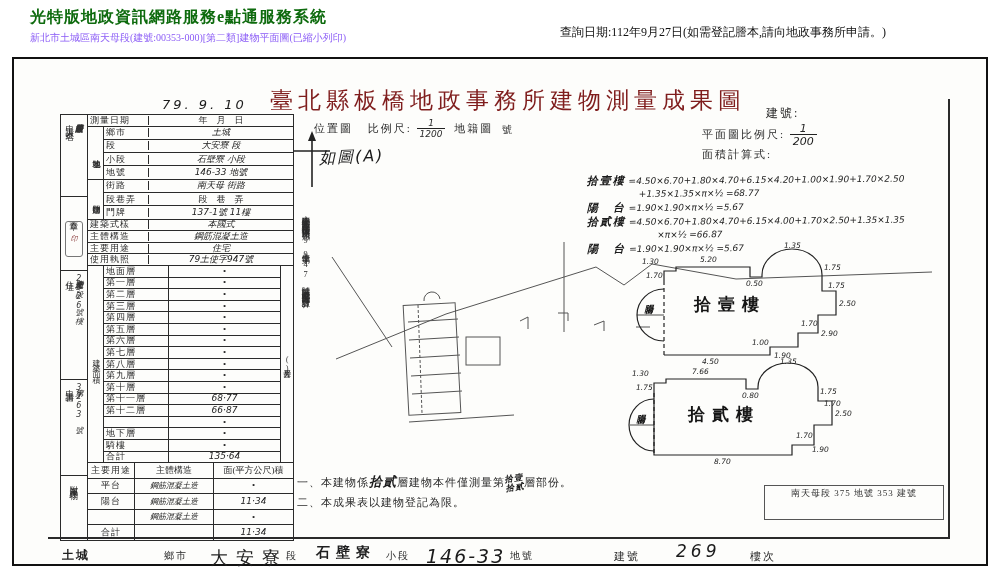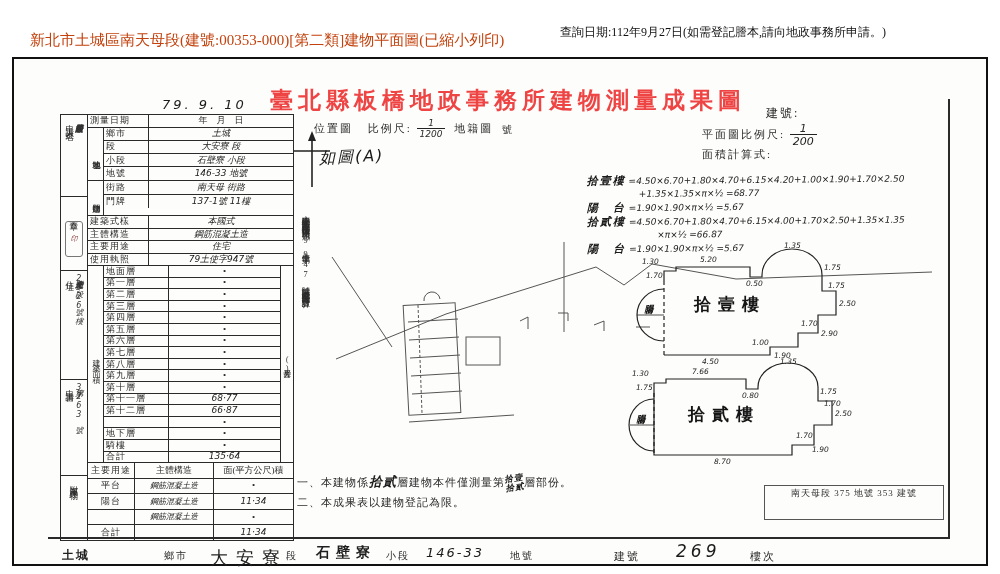--- a/index.html
+++ b/index.html
@@ -1,52 +1,52 @@
 <!DOCTYPE html>
 <html><head>
 <meta charset="utf-8">
 <style>
   html,body{margin:0;padding:0;background:#ffffff;}
   #page{position:relative;width:1000px;height:574px;background:#ffffff;overflow:hidden;
         font-family:"Liberation Serif",serif;color:#1f1f1f;}
   .abs{position:absolute;}
   
   .sys-title{left:30px;top:7px;font-size:16px;font-weight:700;color:#0e6b0e;letter-spacing:1px;}
-  .sub-title{left:30px;top:31px;font-size:15px;color:#c2410c;}
+  .sub-title{left:30px;top:31px;font-size:10px;color:#8b5cf6;}
   .query-date{left:560px;top:24px;font-size:12px;color:#111;}
   
   #frame{position:absolute;left:12px;top:57px;width:972px;height:505px;border:2px solid #111;
          background:#fdfdfb;}
   
   .p{color:#2a2a2a;}
   .hw{font-family:"DejaVu Sans",sans-serif;font-style:italic;color:#1b1b1b;}
   .hwb{font-weight:700;}
   .vtext{writing-mode:vertical-rl;text-orientation:upright;}
-  .doc-title{left:256px;top:26px;font-size:23px;font-weight:700;letter-spacing:5px;color:#ef4444;}
+  .doc-title{left:256px;top:26px;font-size:23px;font-weight:400;letter-spacing:5px;color:#7f1d1d;}
   .bno-label{left:752px;top:46px;font-size:12px;letter-spacing:2px;}
   .date-stamp{left:148px;top:38px;font-size:13px;letter-spacing:3px;}
   
   #ltable{left:46px;top:55px;width:232px;height:425px;display:flex;border:1.5px solid #2a2a2a;
           font-size:9px;line-height:1;}
   #lstrip{width:26px;border-right:1px solid #2a2a2a;display:flex;flex-direction:column;}
   #lstrip>div{border-bottom:1px solid #2a2a2a;display:flex;justify-content:center;align-items:flex-start;
               padding-top:3px;overflow:hidden;}
   #lstrip>div:last-child{border-bottom:none;}
   #lstrip .vtext{font-size:8.5px;letter-spacing:2px;}
   #lstrip .hw.vtext{font-size:8px;letter-spacing:0;color:#333;}
   #lmain{flex:1;display:flex;flex-direction:column;}
   .tr{display:flex;border-bottom:1px solid #2a2a2a;align-items:stretch;}
   .tc{display:flex;align-items:center;padding:0 2px;overflow:hidden;white-space:nowrap;}
   .lab{width:56px;border-right:1px solid #2a2a2a;justify-content:space-between;letter-spacing:1px;}
   .val{flex:1;justify-content:center;}
   .grp{display:flex;border-bottom:1px solid #2a2a2a;}
   .grp-label{width:15px;border-right:1px solid #2a2a2a;display:flex;justify-content:center;align-items:center;}
   .grp-rows{flex:1;display:flex;flex-direction:column;}
   .grp-rows .tr:last-child{border-bottom:none;}
-  .h13{height:13px;}
+  .h13{height:13px;align-items:center;}
   .h12{height:11.5px;}
   .h14{height:14.6px;}
   #areagrp .lab{width:60px;}
   .seal{width:16px;height:34px;border:1px solid #777;border-radius:3px;color:#8a3b3b;
         font-size:7px;display:flex;align-items:center;justify-content:center;margin-top:4px;}
   
   .att-c1{width:42px;border-right:1px solid #2a2a2a;justify-content:center;letter-spacing:1px;}
   .att-c2{width:74px;border-right:1px solid #2a2a2a;justify-content:center;}
   .att-c3{flex:1;justify-content:center;text-align:right;}
   
@@ -82,20 +82,21 @@
   
   .borderline{background:#2a2a2a;}
   
   .bb{font-size:11px;letter-spacing:2px;}
 </style>
 </head>
 <body>
 
 <div id="page">
 
+  <div class="abs sys-title">光特版地政資訊網路服務e點通服務系統</div>
   <div class="abs sub-title">新北市土城區南天母段(建號:00353-000)[第二類]建物平面圖(已縮小列印)</div>
   <div class="abs query-date">查詢日期:112年9月27日(如需登記謄本,請向地政事務所申請。)</div>
 
   <div id="frame">
 
     <div class="abs doc-title">臺北縣板橋地政事務所建物測量成果圖</div>
     <div class="abs bno-label p">建號:</div>
     <div class="abs date-stamp hw">79. 9. 10</div>
 
     <div id="ltable" class="abs">
@@ -149,20 +150,24 @@
             </div>
           </div>
         </div>
 
         <div class="grp" style="height:39px">
           <span class="grp-label vtext p" style="font-size:8px">建物門牌</span>
           <div class="grp-rows">
             <div class="tr h13">
               <span class="tc lab p" style="width:40px">街路</span>
               <span class="tc val hw">南天母 街路</span>
+            </div>
+            <div class="tr h13">
+              <span class="tc lab p" style="width:40px">段巷弄</span>
+              <span class="tc val p">段　巷　弄</span>
             </div>
             <div class="tr h13">
               <span class="tc lab p" style="width:40px">門牌</span>
               <span class="tc val hw">137-1號 11樓</span>
             </div>
           </div>
         </div>
 
         <div class="tr h13">
           <span class="tc lab p">建築式樣</span>
@@ -411,20 +416,20 @@
 
     <div class="abs borderline" style="left:934px;top:40px;width:2px;height:438px"></div>
     <div class="abs borderline" style="left:34px;top:478px;width:902px;height:1.5px"></div>
 
     <div class="abs bb hwb" style="left:48px;top:488px;font-size:12px">土城</div>
     <div class="abs bb p" style="left:150px;top:490px;font-size:10px">鄉市</div>
     <div class="abs bb" style="left:196px;top:487px;font-size:18px;letter-spacing:8px">大安寮</div>
     <div class="abs bb p" style="left:272px;top:490px;font-size:10px">段</div>
     <div class="abs bb hwb" style="left:302px;top:485px;font-size:14px;letter-spacing:6px">石壁寮</div>
     <div class="abs bb p" style="left:372px;top:490px;font-size:10px">小段</div>
-    <div class="abs bb hw" style="left:412px;top:486px;font-size:13px">146-33</div>
+    <div class="abs bb hw" style="left:412px;top:486px;font-size:19px">146-33</div>
     <div class="abs bb p" style="left:496px;top:490px;font-size:10px">地號</div>
     <div class="abs bb p" style="left:600px;top:490px;font-size:11px">建號</div>
     <div class="abs bb hw" style="left:662px;top:482px;font-size:17px;letter-spacing:4px">269</div>
     <div class="abs bb p" style="left:736px;top:490px;font-size:11px">樓次</div>
 
   </div>
 </div>
 
 </body></html>

